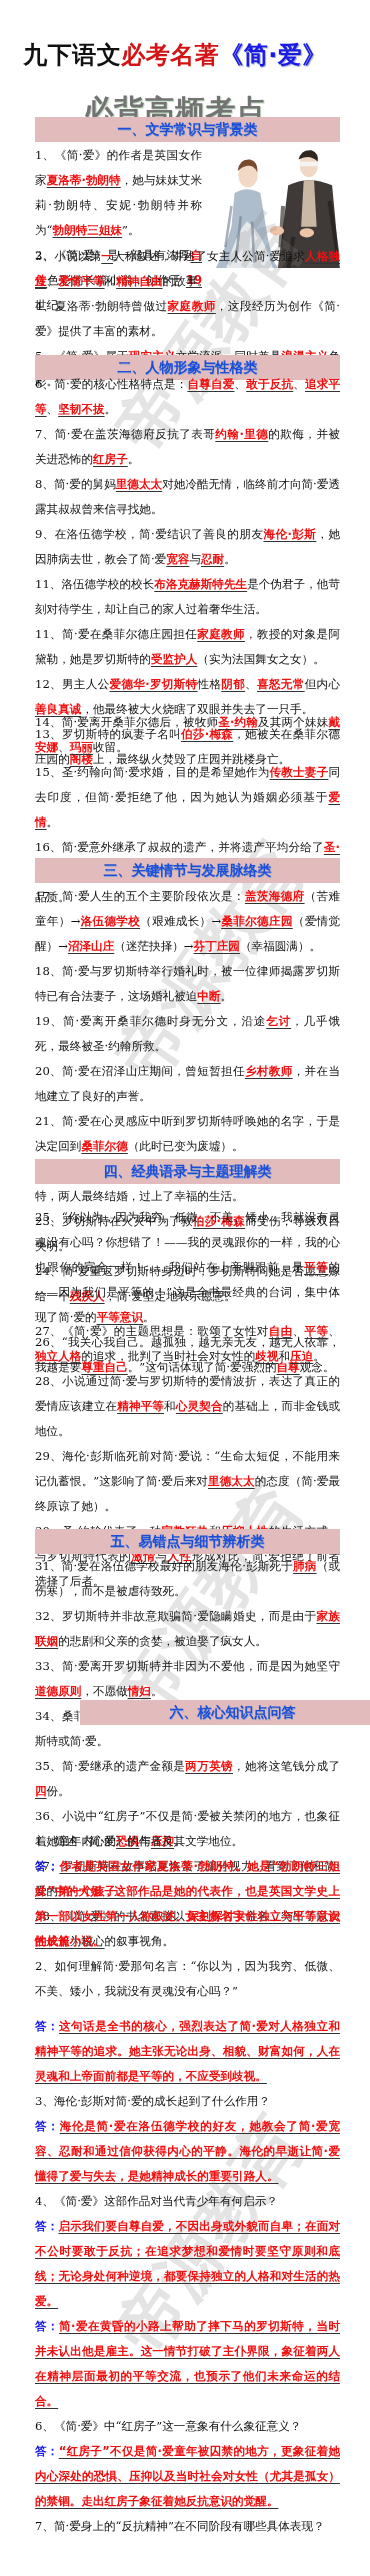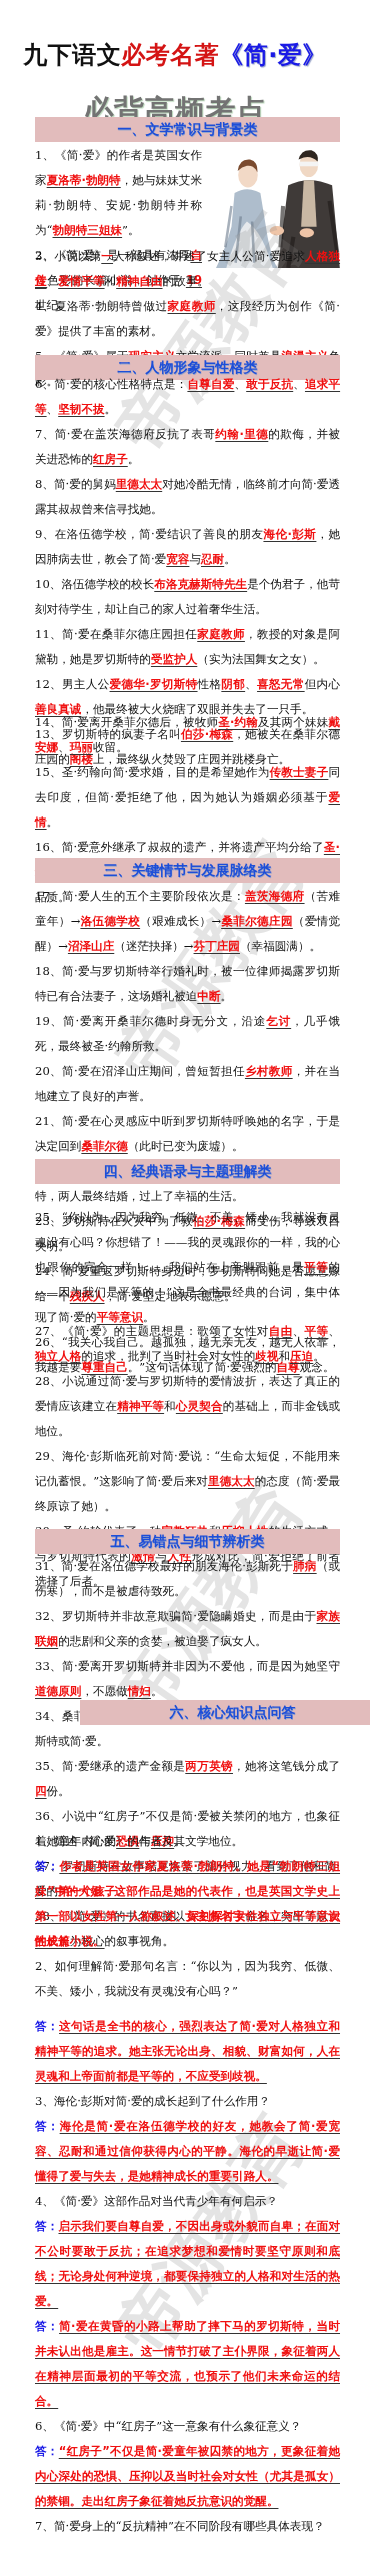--- a/index.html
+++ b/index.html
@@ -76,21 +76,21 @@
   </div>
 
   <div class="block" style="top:355px;">
     <div class="sec-header">二、人物形象与性格类</div>
   </div>
   <div class="block" style="top:372px;">
     <p class="para"><span>6、简·爱的核心性格特点是：</span><span class="hl">自尊自爱</span><span>、</span><span class="hl">敢于反抗</span><span>、</span><span class="hl">追求平等</span><span>、</span><span class="hl">坚韧不拔</span><span>。</span></p>
     <p class="para"><span>7、简·爱在盖茨海德府反抗了表哥</span><span class="hl">约翰·里德</span><span>的欺侮，并被关进恐怖的</span><span class="hl">红房子</span><span>。</span></p>
     <p class="para"><span>8、简·爱的舅妈</span><span class="hl">里德太太</span><span>对她冷酷无情，临终前才向简·爱透露其叔叔曾来信寻找她。</span></p>
     <p class="para"><span>9、在洛伍德学校，简·爱结识了善良的朋友</span><span class="hl">海伦·彭斯</span><span>，她因肺病去世，教会了简·爱</span><span class="hl">宽容</span><span>与</span><span class="hl">忍耐</span><span>。</span></p>
-    <p class="para"><span>10、洛伍德学校的校长</span><span class="hl">布洛克赫斯特先生</span><span>是个伪君子，他苛刻对待学生，却让自己的家人过着奢华生活。</span></p>
+    <p class="para"><span>11、洛伍德学校的校长</span><span class="hl">布洛克赫斯特先生</span><span>是个伪君子，他苛刻对待学生，却让自己的家人过着奢华生活。</span></p>
     <p class="para"><span>11、简·爱在桑菲尔德庄园担任</span><span class="hl">家庭教师</span><span>，教授的对象是阿黛勒，她是罗切斯特的</span><span class="hl">受监护人</span><span>（实为法国舞女之女）。</span></p>
     <p class="para"><span>12、男主人公</span><span class="hl">爱德华·罗切斯特</span><span>性格</span><span class="hl">阴郁</span><span>、</span><span class="hl">喜怒无常</span><span>但内心</span><span class="hl">善良真诚</span><span>，他最终被大火烧瞎了双眼并失去了一只手。</span></p>
     <p class="para"><span>13、罗切斯特的疯妻子名叫</span><span class="hl">伯莎·梅森</span><span>，她被关在桑菲尔德庄园的</span><span class="hl">阁楼</span><span>上，最终纵火焚毁了庄园并跳楼身亡。</span></p>
   </div>
   <div class="block" style="top:710px;">
     <p class="para"><span>14、简·爱离开桑菲尔德后，被牧师</span><span class="hl">圣·约翰</span><span>及其两个妹妹</span><span class="hl">戴安娜</span><span>、</span><span class="hl">玛丽</span><span>收留。</span></p>
     <p class="para"><span>15、圣·约翰向简·爱求婚，目的是希望她作为</span><span class="hl">传教士妻子</span><span>同去印度，但简·爱拒绝了他，因为她认为婚姻必须基于</span><span class="hl">爱情</span><span>。</span></p>
     <p class="para"><span>16、简·爱意外继承了叔叔的遗产，并将遗产平均分给了</span><span class="hl">圣·约翰</span><span>、</span><span class="hl">戴安娜</span><span>、</span><span class="hl">玛丽</span><span>和自己，体现了她</span><span class="hl">不贪财</span><span>、</span><span class="hl">重视亲情</span><span>的品质。</span></p>
   </div>
 

